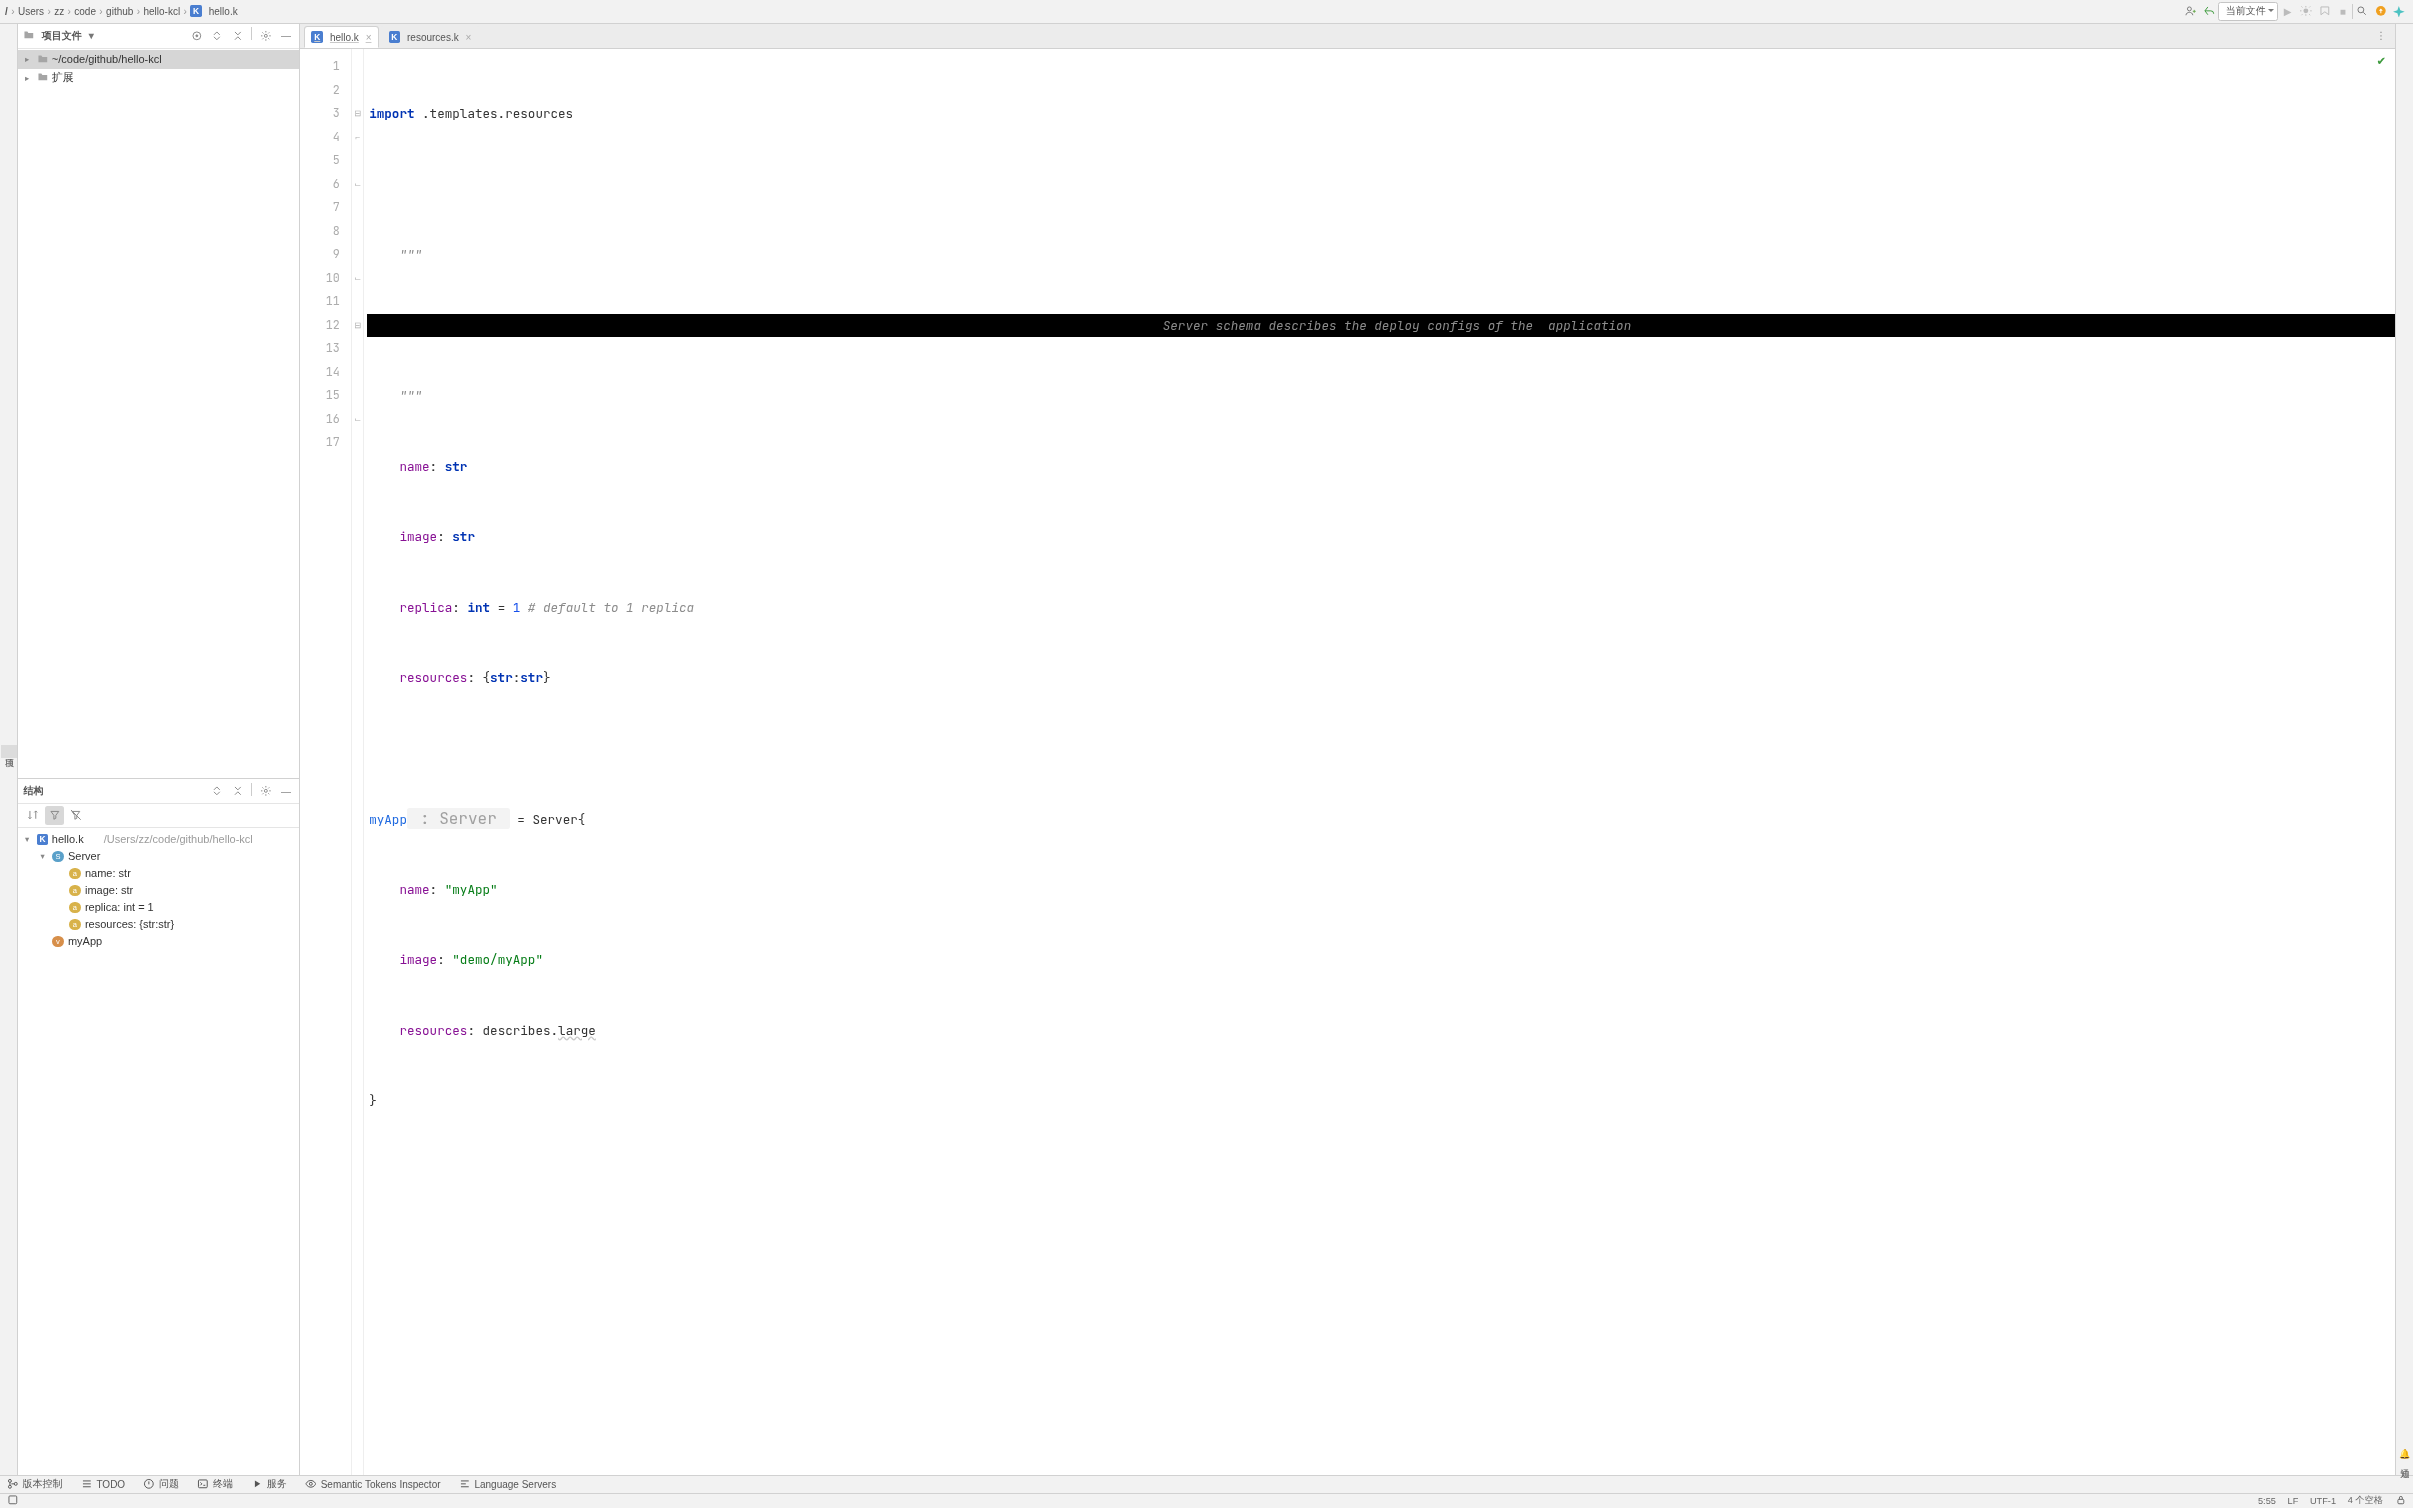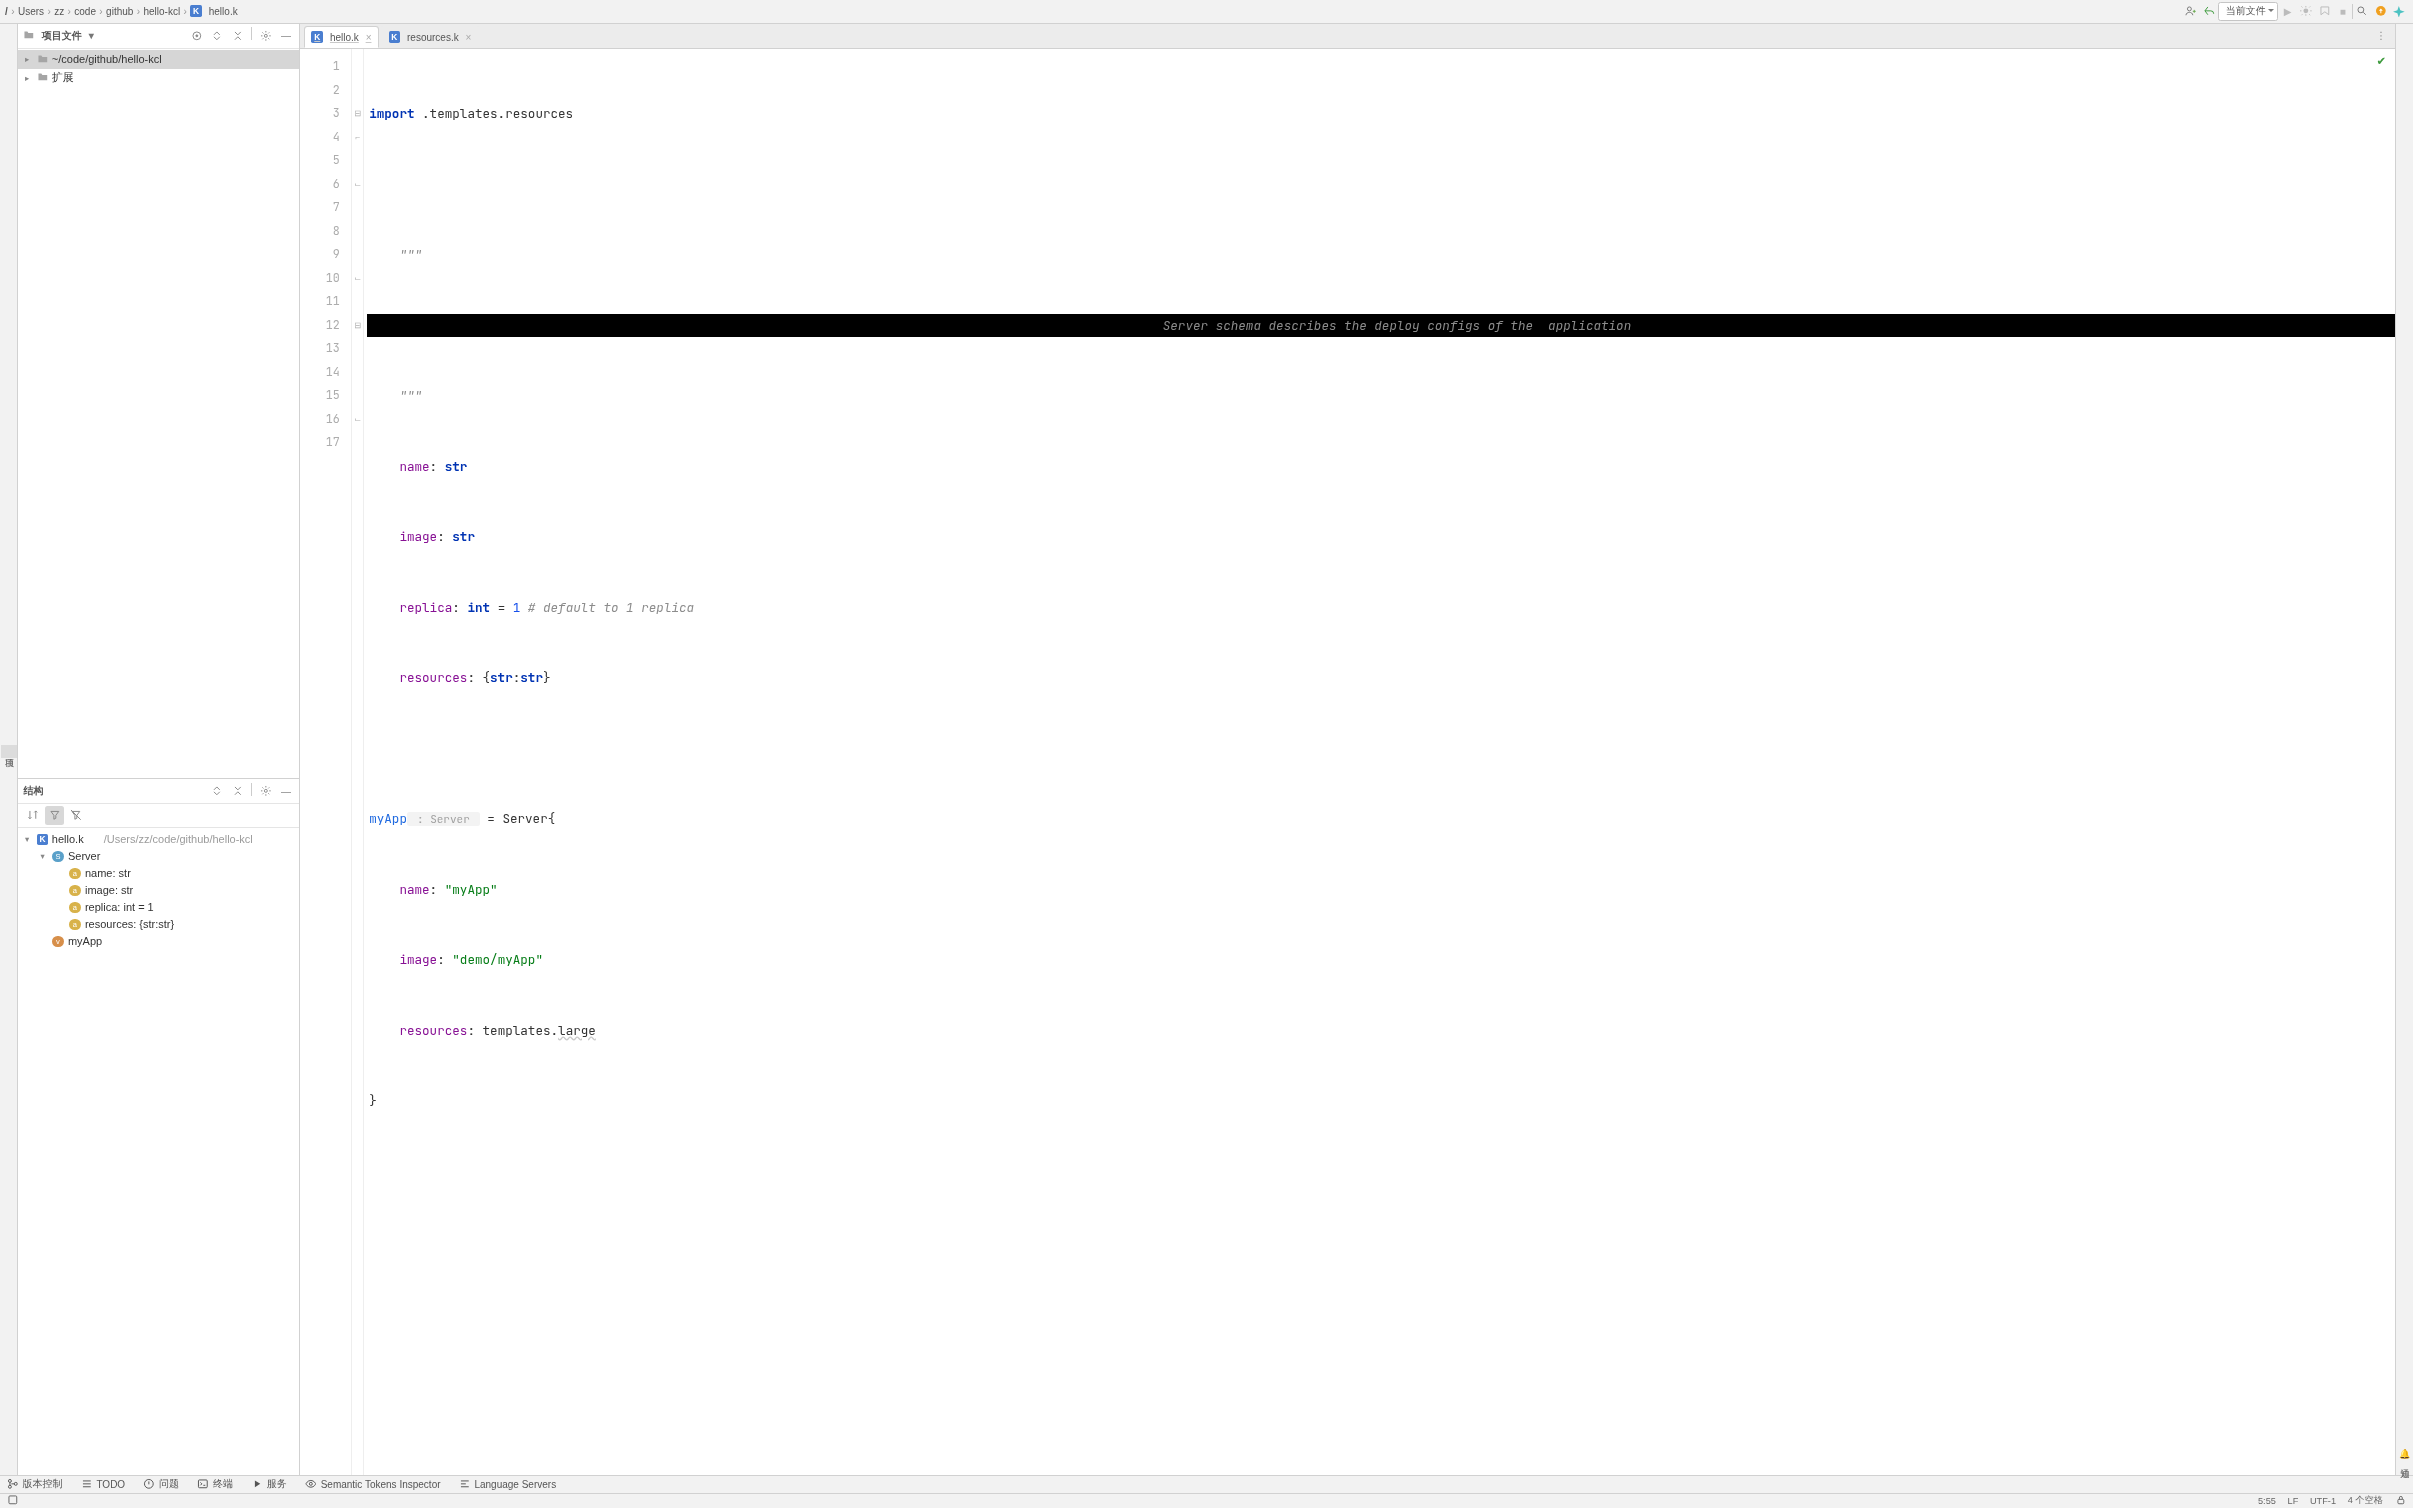--- a/index.html
+++ b/index.html
@@ -175,21 +175,21 @@
 }
 .code .line { height:23.5px; padding-left:1.7px; }
 .code .line.hl { background:#000000;text-align:center; }
 
 .tok-kw { color:#0033b3;font-weight:bold; }
 .tok-str { color:#067d17; }
 .tok-num { color:#1750eb; }
 .tok-ident { color:#871094; }
 .tok-prop { color:#206ae0; }
 .tok-comment { color:#8c8c8c; font-style:italic; }
-.tok-hint { color:#a0a0a0; background:#f3f3f3; padding:0 3.4px; border-radius:2.5px; font-size:11px; }
+.tok-hint { color:#a0a0a0; background:#f3f3f3; padding:0 3.4px; border-radius:2.5px; font-size:16px; }
 .tok-under { text-decoration:underline; text-decoration-style:wavy; text-decoration-color:#c9c9c9; }
 
 .editor-check {
   position:absolute; top:5px; right:8.4px; color:#3c9a3c; font-size:11.7px;
 }
 
 
 .bottom-bar {
   height:18.4px; background:#f2f2f2; border-top:0.8px solid #d1d1d1;
   display:flex; align-items:center; padding:0 6.7px; gap:18px; font-size:10px; color:#555;
@@ -505,21 +505,21 @@
         <div class="line hl"><span class="tok-comment">    Server schema describes the deploy configs of the  application</span></div>
         <div class="line"><span class="tok-comment">    """</span></div>
         <div class="line"><span class="tok-ident">    name</span><span>: </span><span class="tok-kw">str</span></div>
         <div class="line"><span class="tok-ident">    image</span><span>: </span><span class="tok-kw">str</span></div>
         <div class="line"><span class="tok-ident">    replica</span><span>: </span><span class="tok-kw">int</span><span> = </span><span class="tok-num">1</span><span class="tok-comment"> # default to 1 replica</span></div>
         <div class="line"><span class="tok-ident">    resources</span><span>: {</span><span class="tok-kw">str</span><span>:</span><span class="tok-kw">str</span><span>}</span></div>
         <div class="line"></div>
         <div class="line"><span class="tok-prop">myApp</span><span class="tok-hint"> : Server </span><span> = </span><span>Server</span><span>{</span></div>
         <div class="line"><span class="tok-ident">    name</span><span>: </span><span class="tok-str">"myApp"</span></div>
         <div class="line"><span class="tok-ident">    image</span><span>: </span><span class="tok-str">"demo/myApp"</span></div>
-        <div class="line"><span class="tok-ident">    resources</span><span>: </span><span>templates.</span><span class="tok-under">large</span></div>
+        <div class="line"><span class="tok-ident">    resources</span><span>: </span><span>describes.</span><span class="tok-under">large</span></div>
         <div class="line"><span>}</span></div>
         <div class="line"></div>
       </div>
     </div>
   </div>
 
   <div class="right-rail">
     <div class="rail-item">
       <span style="writing-mode:horizontal-tb;">🔔</span>
       <span>通知</span>

